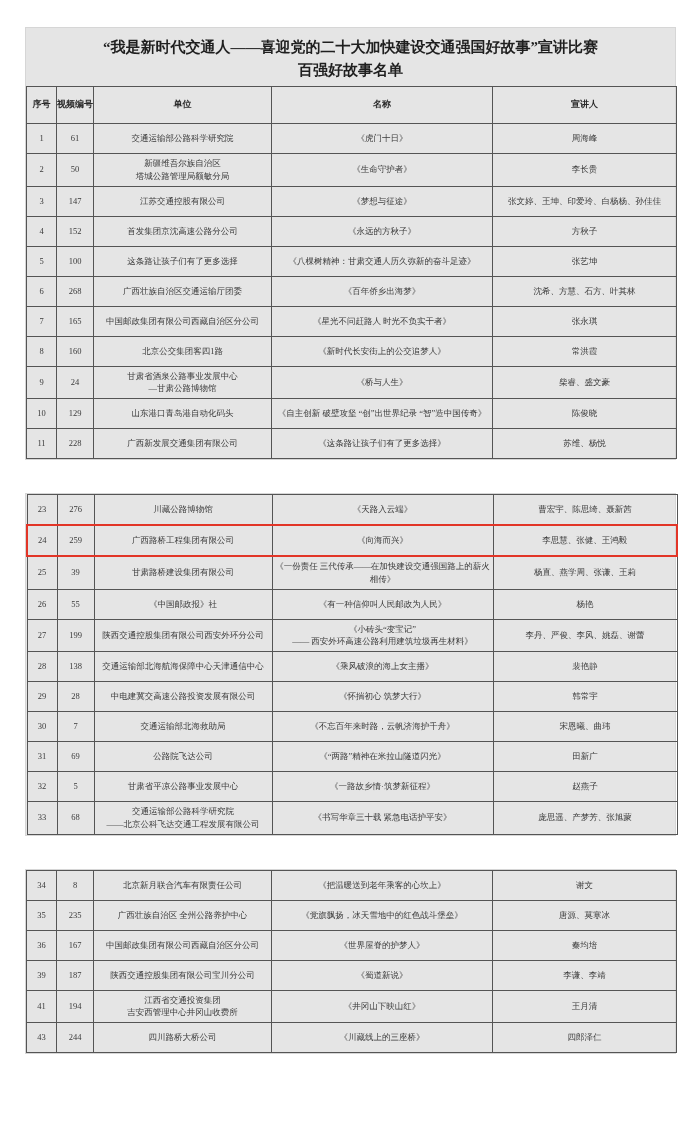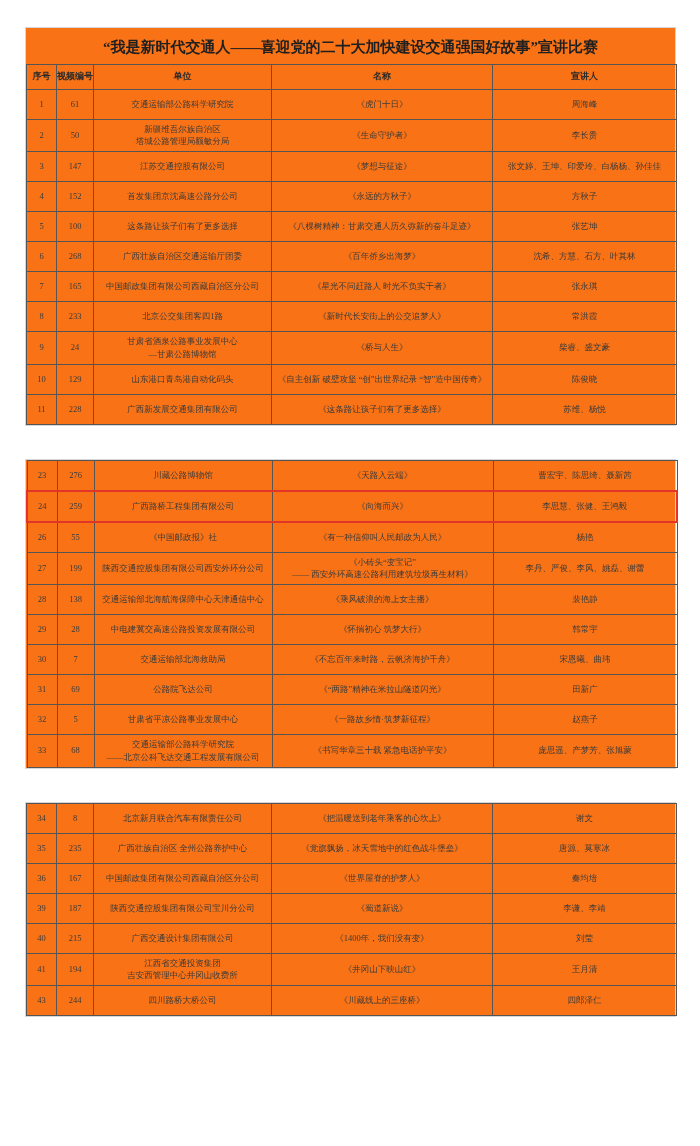--- a/index.html
+++ b/index.html
@@ -10,21 +10,21 @@
     color: #3a3a3a;
   }
   .page {
     width: 700px;
     box-sizing: border-box;
     padding: 27px 24px 10px 25px;
     background: #ffffff;
   }
   .fragment {
     border: 1px solid #d6d6d6;
-    background: #f97316;
+    background: #e5e5e5;
     margin-bottom: 33px;
   }
   .title-block {
     text-align: center;
     font-weight: bold;
     font-size: 15px;
     line-height: 1.5;
     color: #1f1f1f;
     padding: 8px 6px 5px 6px;
   }
@@ -41,39 +41,40 @@
     font-size: 8.5px;
     line-height: 1.5;
     padding: 3px 2px;
     white-space: pre-line;
     overflow: hidden;
   }
   table.doc-table th {
     font-size: 9px;
     font-weight: bold;
     height: 20px;
-    padding: 2px 0;
+    padding: 8px 0;
     color: #2a2a2a;
   }
   table.doc-table td { height: 23px; }
   tr.highlight td {
     border-top: 2px solid var(--hl, #e23527);
     border-bottom: 2px solid var(--hl, #e23527);
   }
   tr.highlight td:first-child { border-left: 2px solid var(--hl, #e23527); }
   tr.highlight td:last-child  { border-right: 2px solid var(--hl, #e23527); }
 </style>
 </head>
 <body>
 
 <div class="page">
 
   <div class="fragment">
     <div class="title-block">
       <div>“我是新时代交通人——喜迎党的二十大加快建设交通强国好故事”宣讲比赛</div>
+      <div>百强好故事名单</div>
     </div>
     <table class="doc-table">
       <colgroup>
         <col style="width:30px">
           <col style="width:37px">
           <col style="width:178px">
           <col style="width:221px">
           <col style="width:184px">
       </colgroup>
       <thead>
@@ -131,21 +132,21 @@
           </tr>
           <tr>
             <td>7</td>
             <td>165</td>
             <td>中国邮政集团有限公司西藏自治区分公司</td>
             <td>《星光不问赶路人 时光不负实干者》</td>
             <td>张永琪</td>
           </tr>
           <tr>
             <td>8</td>
-            <td>233</td>
+            <td>160</td>
             <td>北京公交集团客四1路</td>
             <td>《新时代长安街上的公交追梦人》</td>
             <td>常洪霞</td>
           </tr>
           <tr>
             <td>9</td>
             <td>24</td>
             <td>甘肃省酒泉公路事业发展中心
 —甘肃公路博物馆</td>
             <td>《桥与人生》</td>
@@ -187,20 +188,27 @@
             <td>曹宏宇、陈思绮、聂新茜</td>
           </tr>
           <tr class="highlight">
             <td>24</td>
             <td>259</td>
             <td>广西路桥工程集团有限公司</td>
             <td>《向海而兴》</td>
             <td>李思慧、张健、王鸿毅</td>
           </tr>
           <tr>
+            <td>25</td>
+            <td>39</td>
+            <td>甘肃路桥建设集团有限公司</td>
+            <td>《一份责任 三代传承——在加快建设交通强国路上的薪火相传》</td>
+            <td>杨直、燕学周、张谦、王莉</td>
+          </tr>
+          <tr>
             <td>26</td>
             <td>55</td>
             <td>《中国邮政报》社</td>
             <td>《有一种信仰叫人民邮政为人民》</td>
             <td>杨艳</td>
           </tr>
           <tr>
             <td>27</td>
             <td>199</td>
             <td>陕西交通控股集团有限公司西安外环分公司</td>
@@ -287,27 +295,20 @@
             <td>秦均培</td>
           </tr>
           <tr>
             <td>39</td>
             <td>187</td>
             <td>陕西交通控股集团有限公司宝川分公司</td>
             <td>《蜀道新说》</td>
             <td>李谦、李靖</td>
           </tr>
           <tr>
-            <td>40</td>
-            <td>215</td>
-            <td>广西交通设计集团有限公司</td>
-            <td>《1400年，我们没有变》</td>
-            <td>刘莹</td>
-          </tr>
-          <tr>
             <td>41</td>
             <td>194</td>
             <td>江西省交通投资集团
 吉安西管理中心井冈山收费所</td>
             <td>《井冈山下映山红》</td>
             <td>王月清</td>
           </tr>
           <tr>
             <td>43</td>
             <td>244</td>

